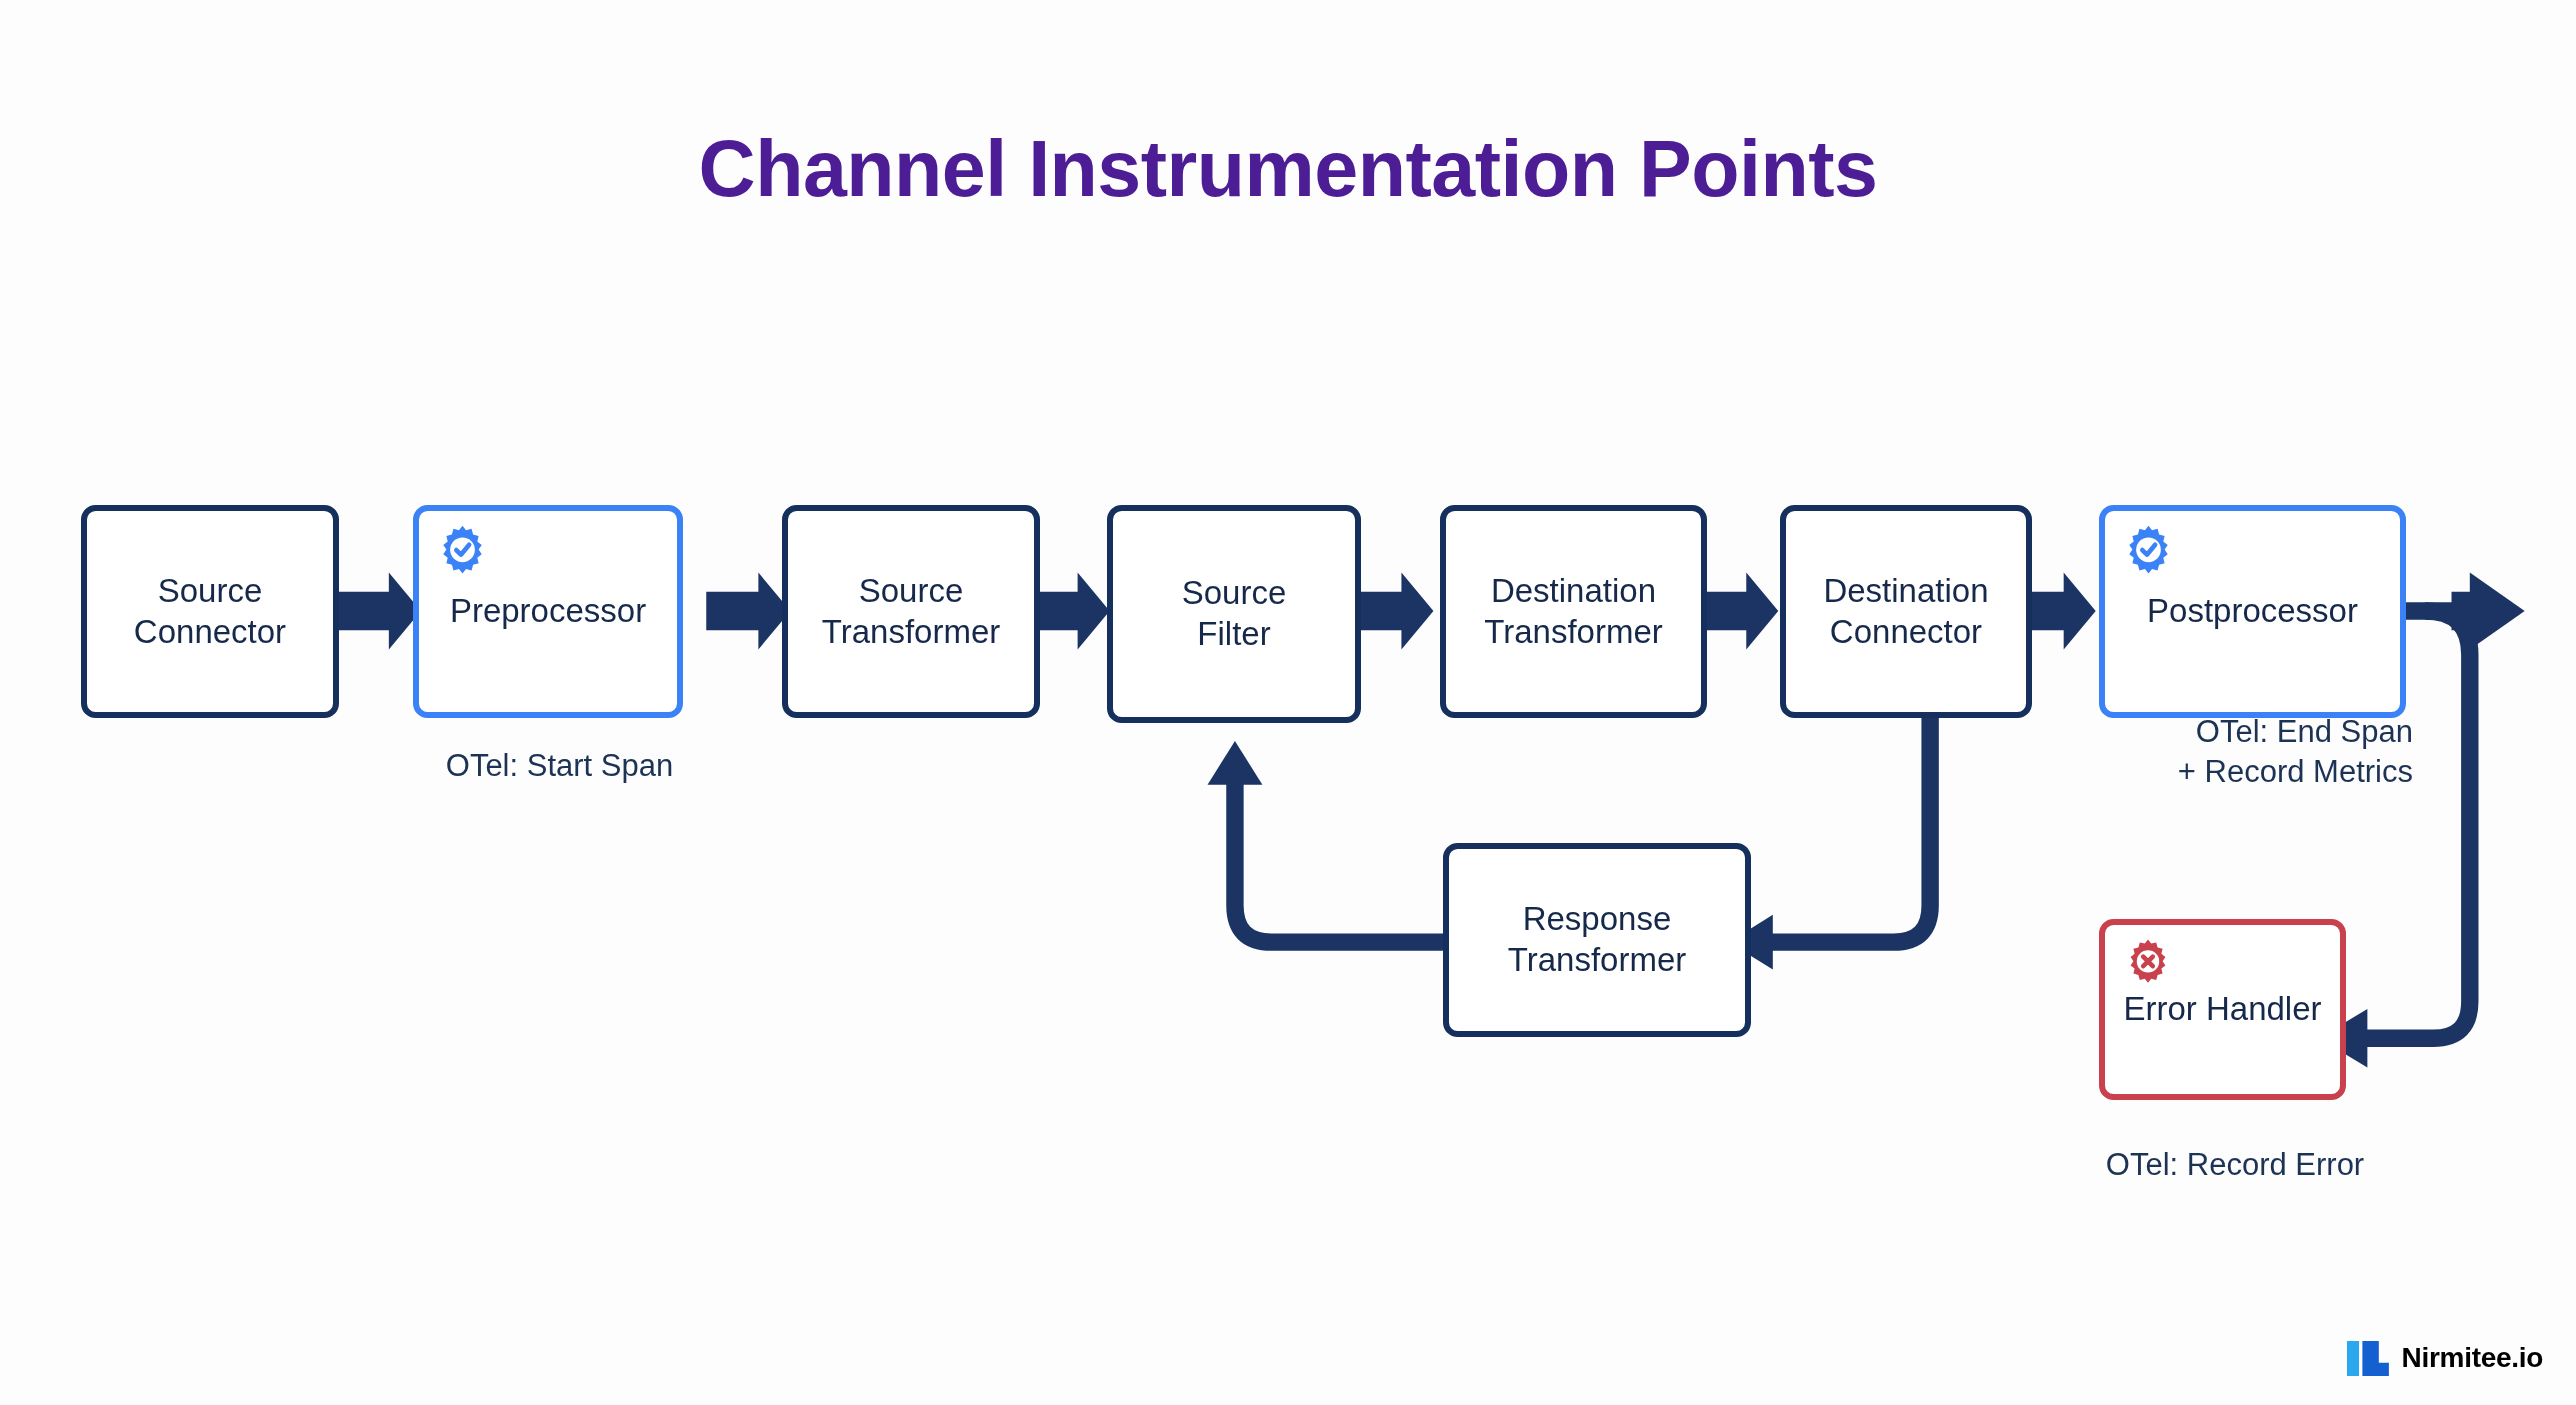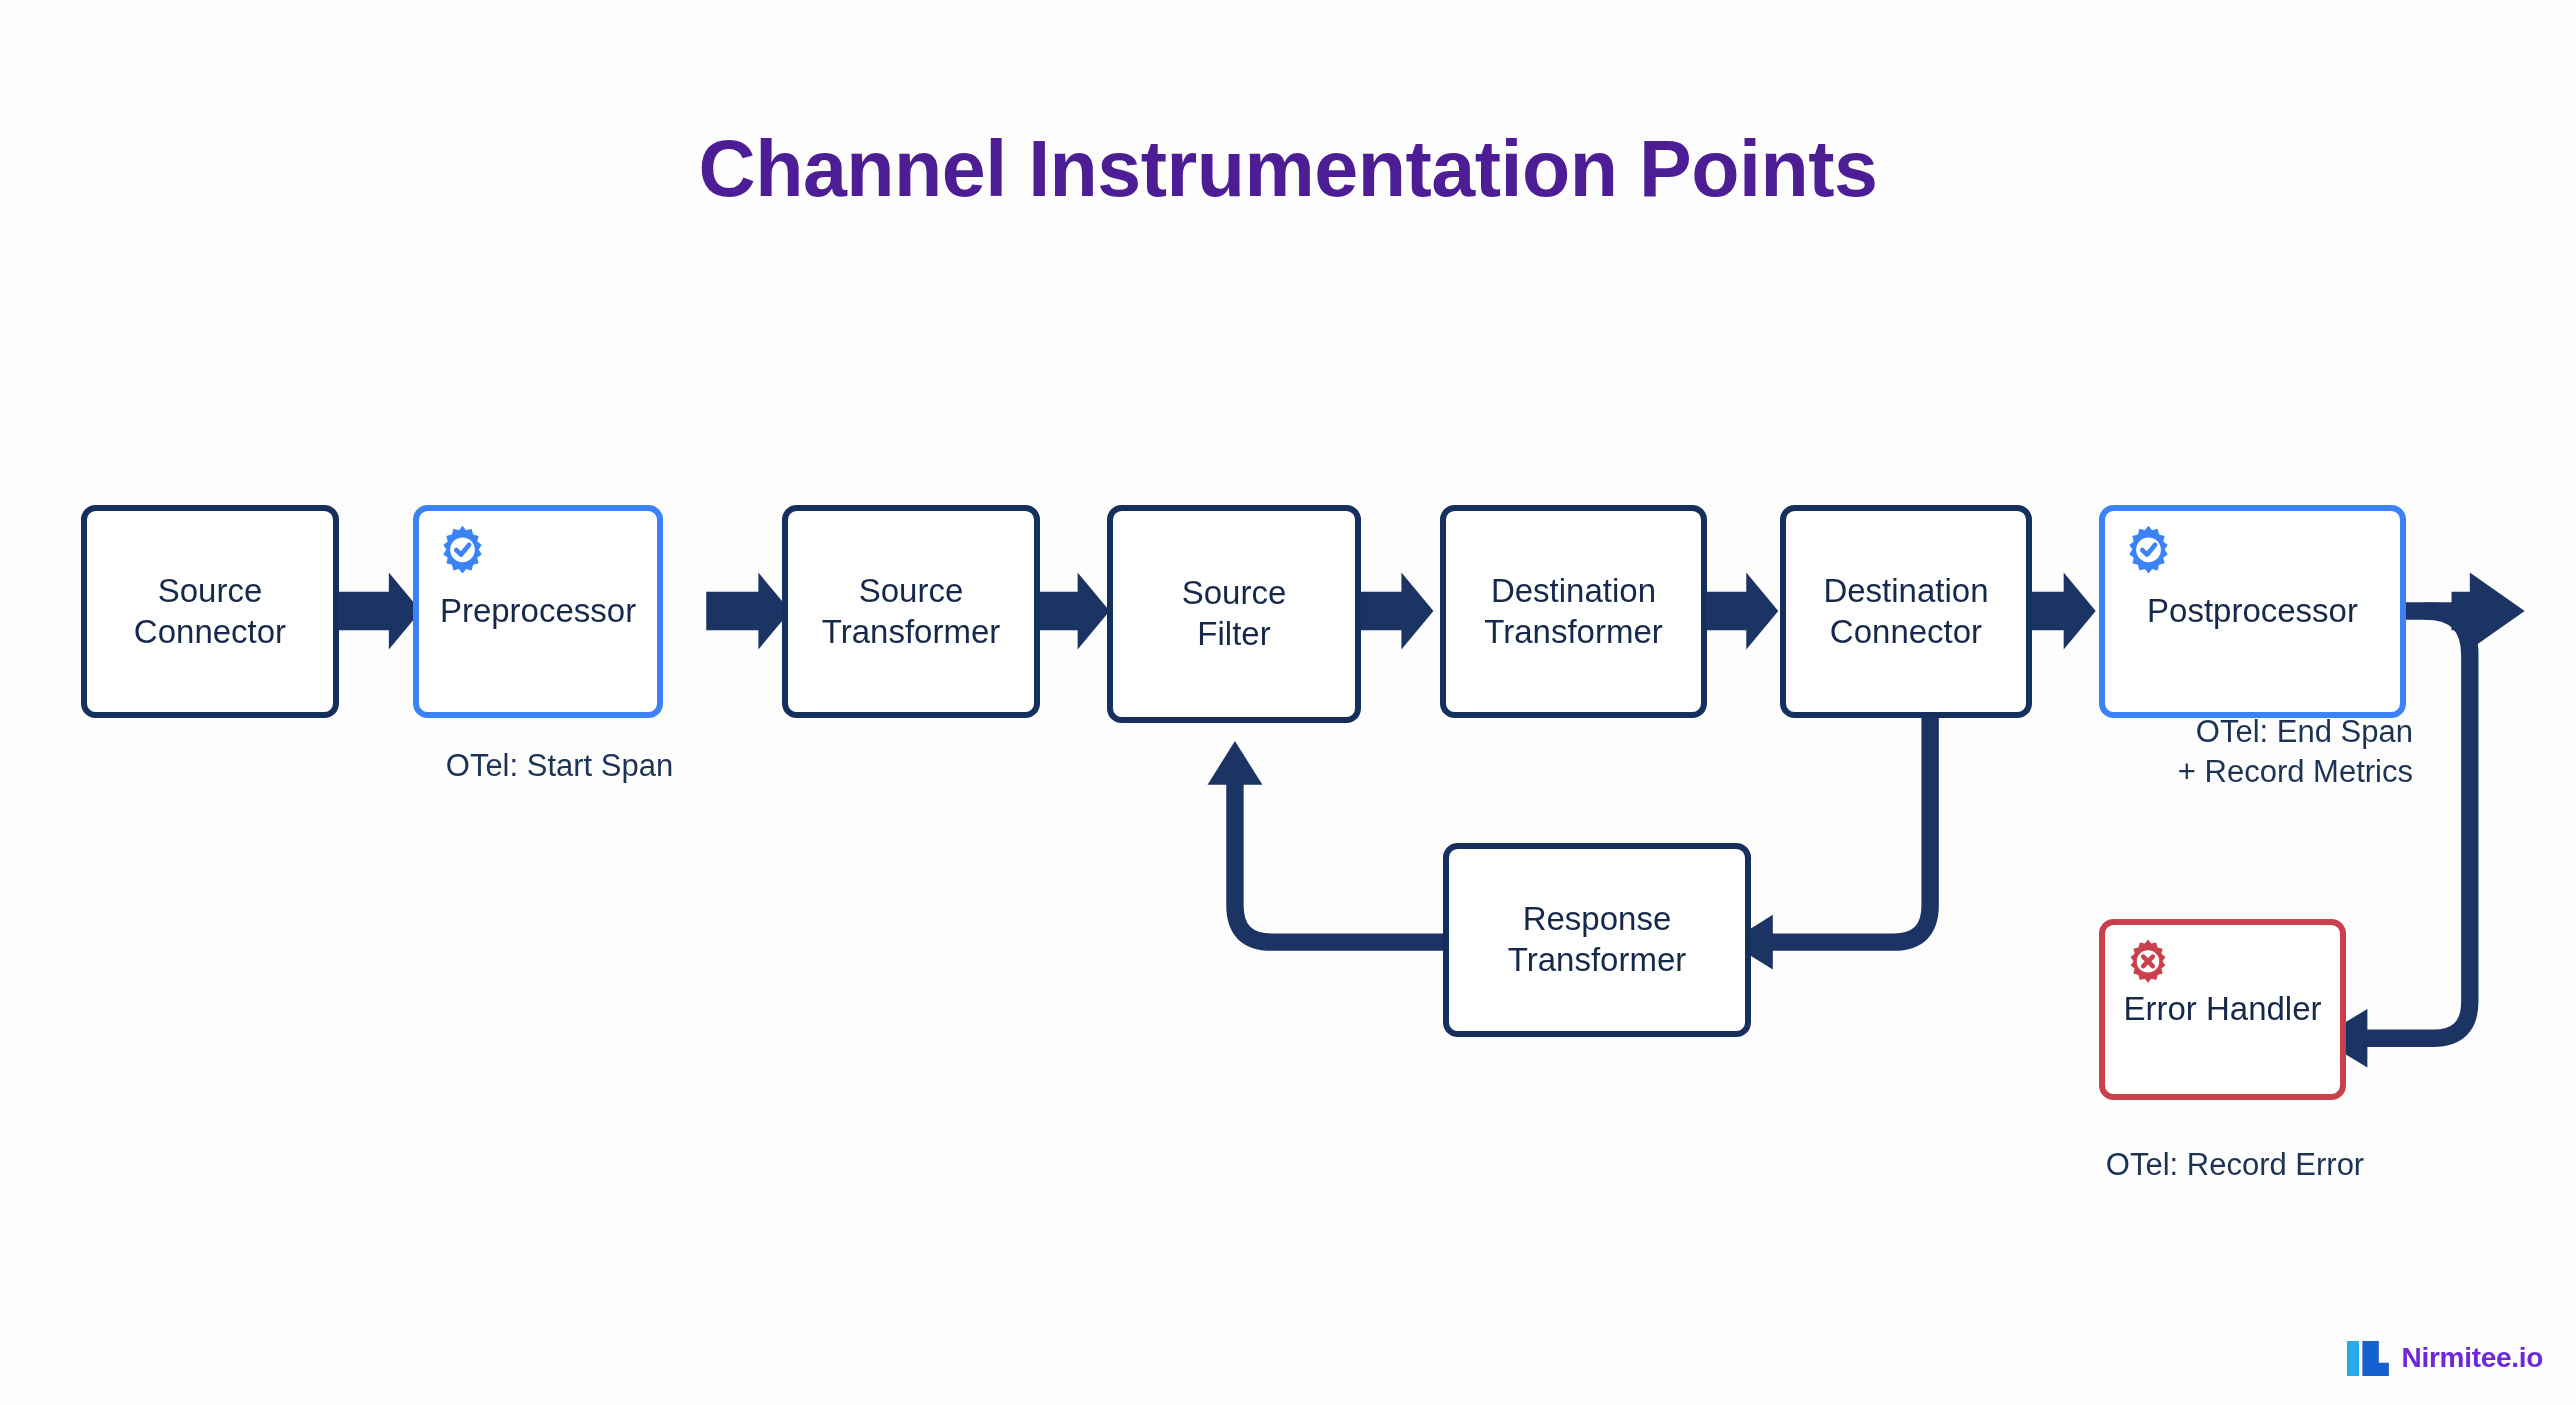--- a/index.html
+++ b/index.html
@@ -107,21 +107,21 @@
     left: 15.6px;
     top: 3.7px;
     width: 26.5px;
     height: 35px;
     background: #1560d0;
     clip-path: polygon(0 0, 62% 0, 62% 62%, 100% 62%, 100% 100%, 0 100%);
   }
   .brand-text {
     font-size: 28px;
     font-weight: 700;
-    color: #6d28d9;
+    color: #000000;
     letter-spacing: -0.3px;
   }
 </style>
 </head>
 <body>
 
 <div id="canvas">
 
   <div class="page-title">Channel Instrumentation Points</div>
 
@@ -171,21 +171,21 @@
       <path d="M 2680 647 L 2706 647 L 2706 689 L 2680 689 Z" fill="#1b3464"></path>
 
       <path d="M 2535 1135 L 2588 1103 L 2588 1167 Z" fill="#1b3464"></path>
     </g>
   </svg>
 
   <div class="node node-navy" style="left:81px; top:505px; width:258px; height:213px;">
     <span class="node-label">Source<br>Connector</span>
   </div>
 
-  <div class="node node-blue" style="left:413px; top:505px; width:250px; height:213px;">
+  <div class="node node-blue" style="left:413px; top:505px; width:270px; height:213px;">
     <span class="node-icon">
       <svg viewBox="0 0 24 24" width="53" height="53" xmlns="http://www.w3.org/2000/svg">
         <path fill="#3b82f6" d="M12 0.8l1.6 2.0 2.5-0.6 0.7 2.5 2.5 0.7-0.6 2.5 2.0 1.6 -1.4 2.1 1.4 2.1 -2.0 1.6 0.6 2.5 -2.5 0.7 -0.7 2.5 -2.5-0.6 -1.6 2.0 -1.6-2.0 -2.5 0.6 -0.7-2.5 -2.5-0.7 0.6-2.5 -2.0-1.6 1.4-2.1 -1.4-2.1 2.0-1.6 -0.6-2.5 2.5-0.7 0.7-2.5 2.5 0.6z"></path>
         <circle cx="12" cy="11.7" r="5.6" fill="#ffffff"></circle>
         <path fill="none" stroke="#3b82f6" stroke-width="2.1" stroke-linecap="round" stroke-linejoin="round" d="M 9.2 11.8 L 11.3 13.9 L 15.0 9.4"></path>
       </svg>
     </span>
     <span class="node-label">Preprocessor</span>
   </div>
 

